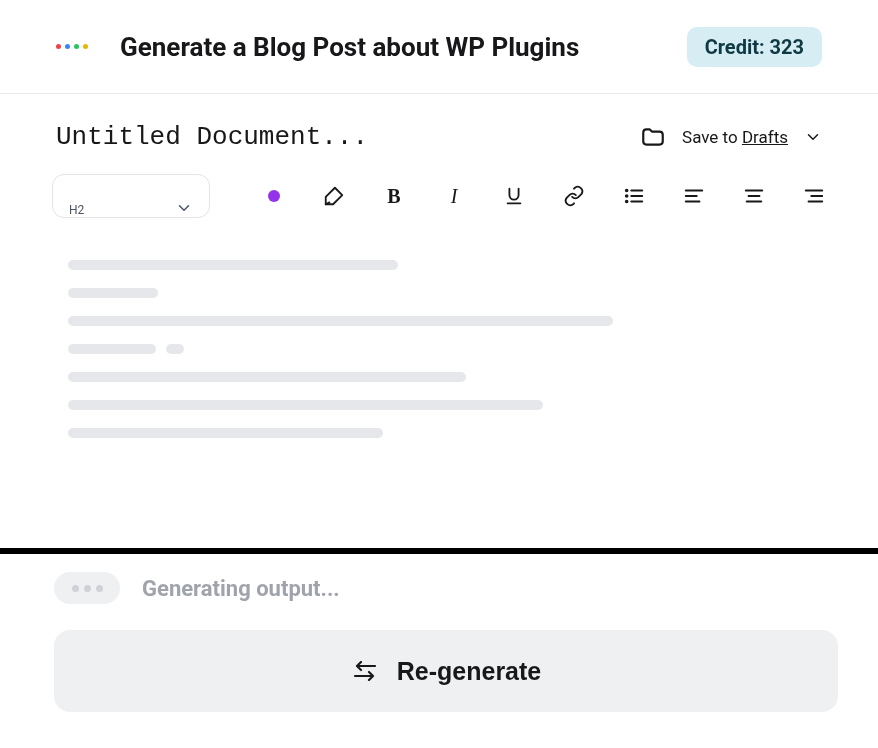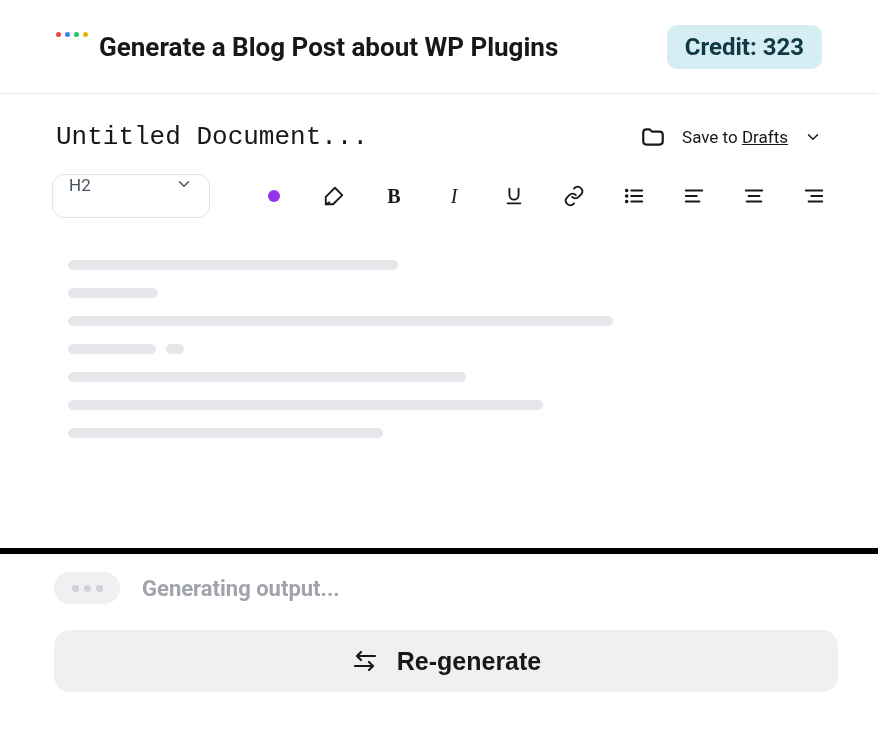--- a/index.html
+++ b/index.html
@@ -15,38 +15,38 @@
 
   
   .topbar {
     display: flex;
     align-items: center;
     justify-content: space-between;
     padding: 0 56px;
     height: 94px;
     border-bottom: 1px solid #e8e8ea;
   }
-  .topbar-left { display: flex; gap: 11px; }
+  .topbar-left { display: flex; align-items: center; gap: 32px; }
   .logo-dots { display: flex; gap: 4px; }
   .logo-dots span {
     width: 5px; height: 5px; border-radius: 50%;
   }
   .dot-r { background:#ef4444; }
   .dot-b { background:#3b82f6; }
   .dot-g { background:#22c55e; }
   .dot-y { background:#eab308; }
   .page-title {
     font-size: 26px;
     font-weight: 700;
   }
   .credit-badge {
     background: #d6edf3;
     color: #0f3a44;
     font-weight: 700;
-    font-size: 24px;
+    font-size: 20px;
     padding: 8px 18px;
     border-radius: 10px;
   }
 
   
   .doc-header {
     display: flex;
     align-items: center;
     justify-content: space-between;
     padding: 28px 56px 16px 56px;
@@ -76,24 +76,24 @@
     align-items: center;
     gap: 0;
     padding: 6px 52px 18px 52px;
   }
   .heading-select {
     width: 230px;
     height: 44px;
     border: 1px solid #e4e4e7;
     border-radius: 12px;
     display: flex;
-    align-items: flex-start;
+    align-items: flex-end;
     justify-content: space-between;
     padding: 0 16px;
-    font-size: 17px;
+    font-size: 12px;
     color: #4b5563;
     cursor: pointer;
   }
   .heading-select .chev svg { width:18px; height:18px; }
   .tool-icons {
     display: flex;
     align-items: center;
     gap: 36px;
     margin-left: 52px;
   }
@@ -167,21 +167,21 @@
   .gen-text {
     font-size: 22px;
     font-weight: 700;
     color: #a0a3ab;
   }
   .regen-btn {
     width: 100%;
     background: #eff0f2;
     border: none;
     border-radius: 16px;
-    height: 62px;
+    height: 82px;
     display:flex;
     align-items:center;
     justify-content:center;
     gap:18px;
     font-size: 25px;
     font-weight: 600;
     color:#18181b;
     cursor:pointer;
   }
   .regen-btn svg { width:28px; height:20px; }

